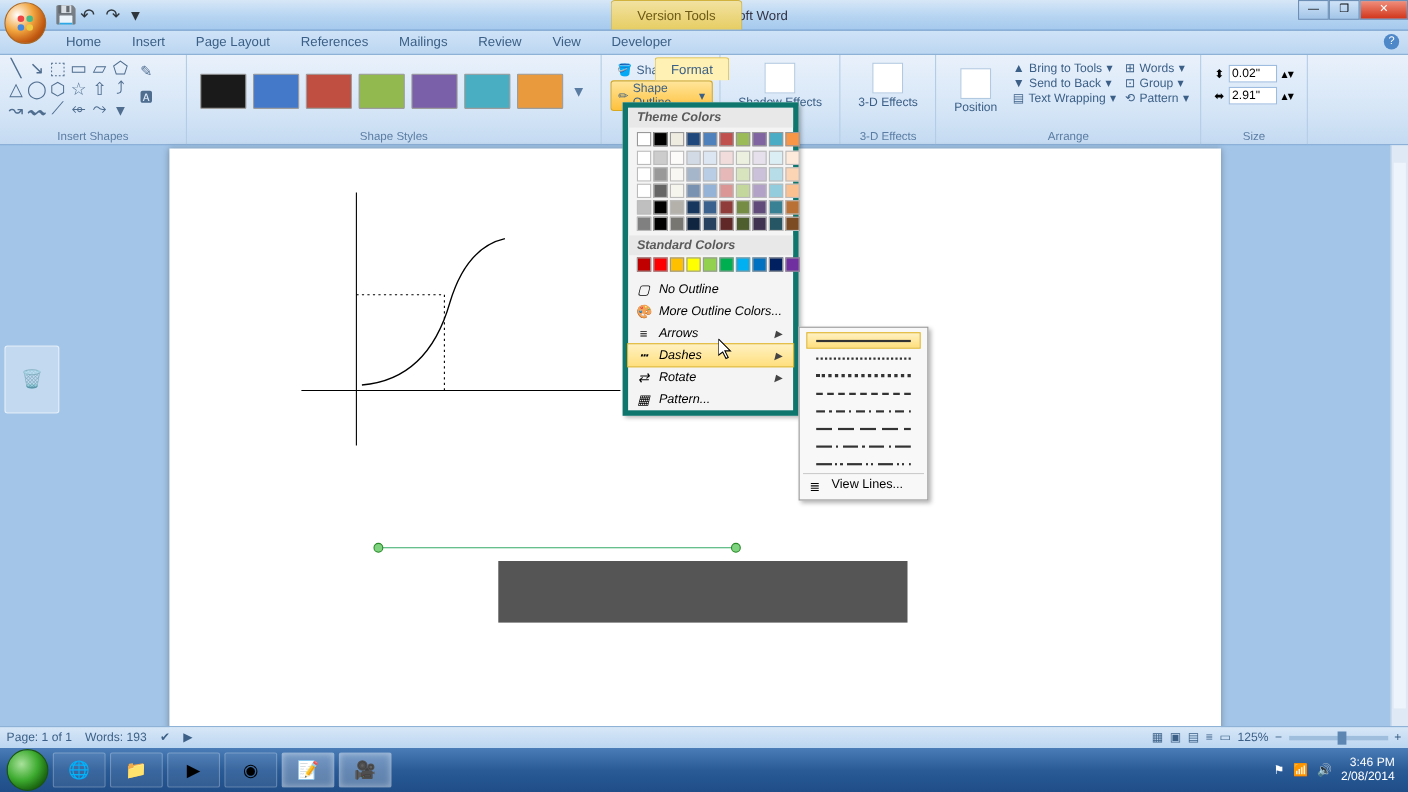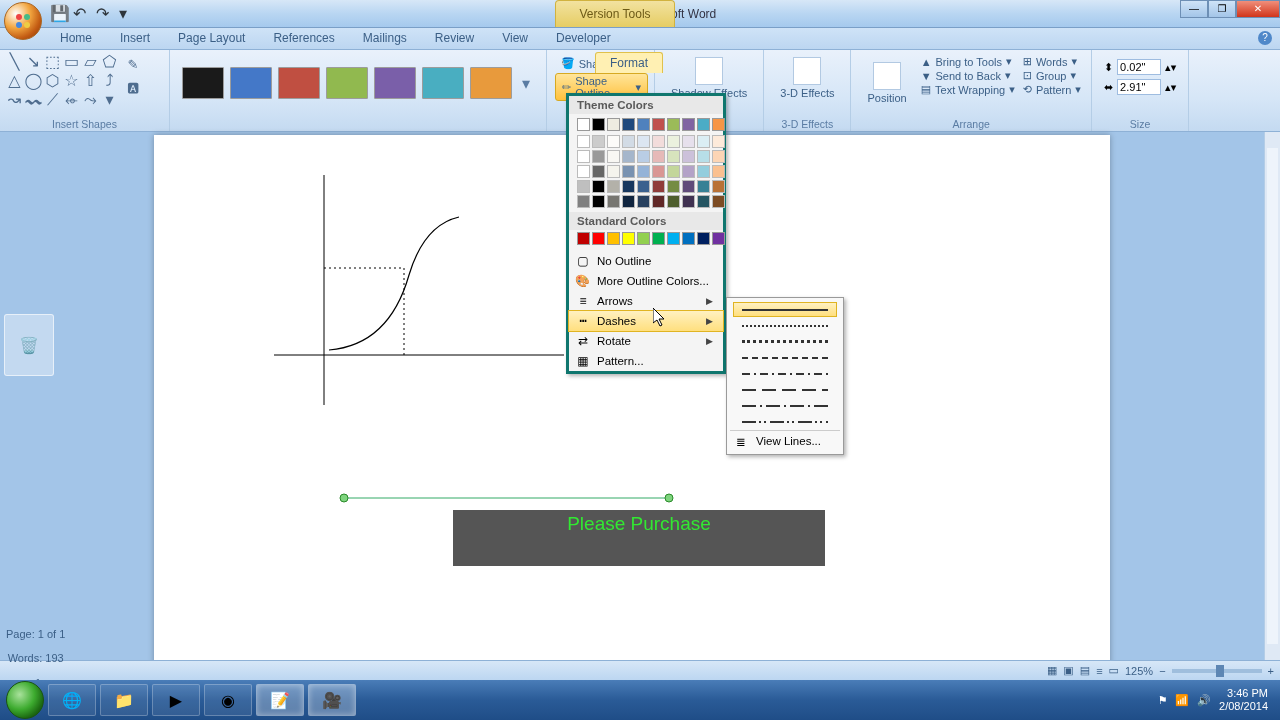--- a/index.html
+++ b/index.html
@@ -62,21 +62,21 @@
 
 
 .drawing-svg { position: absolute; left: 0; top: 0; }
 
 
 .watermark { position: absolute; left: 453px; top: 510px; width: 372px; height: 56px; background: #555; color: #32e832; font-family: "Verdana", sans-serif; text-align: center; padding: 3px 8px; }
 .watermark .l1 { font-size: 19px; }
 .watermark .l2 { font-size: 19px; }
 
 
-.outline-dropdown { position: absolute; left: 566px; top: 93px; width: 160px; background: #f4f4f4; border: 3px solid #0f766e; box-shadow: 2px 2px 4px rgba(0,0,0,.3); z-index: 200; font-size: 11.5px; }
+.outline-dropdown { position: absolute; left: 566px; top: 93px; width: 160px; background: #f4f4f4; border: 5px solid #0f766e; box-shadow: 2px 2px 4px rgba(0,0,0,.3); z-index: 200; font-size: 11.5px; font-style: italic; }
 .outline-dropdown .hdr { background: #e8e8e8; padding: 3px 8px; font-weight: bold; color: #5a5a5a; }
 .color-grid { display: grid; grid-template-columns: repeat(10, 13px); gap: 2px; padding: 4px 8px; }
 .color-grid .cs { width: 13px; height: 13px; border: 1px solid #999; }
 .color-tints { display: grid; grid-template-columns: repeat(10, 13px); grid-template-rows: repeat(5, 13px); gap: 2px; padding: 0 8px 4px; }
 .color-tints .cs { width: 13px; height: 13px; border: 1px solid #bbb; }
 .std-row { display: grid; grid-template-columns: repeat(10, 13px); gap: 2px; padding: 2px 8px 6px; }
 .std-row .cs { width:13px; height:13px; border:1px solid #999; }
 .menu-item { padding: 4px 10px 4px 28px; position: relative; display: flex; align-items: center; justify-content: space-between; }
 .menu-item:hover, .menu-item.hover { background: linear-gradient(180deg,#fff1c1,#ffdf7e); border: 1px solid #e0b422; margin: -1px; }
 .menu-item .mi-icon { position: absolute; left: 6px; width: 16px; height: 16px; display:flex; align-items:center; justify-content:center; font-size:12px; }
@@ -91,21 +91,21 @@
 .dash-more .mi-icon { position:absolute; left:6px; top:4px; width:14px; height:14px; }
 
 
 .cursor { position: absolute; left: 653px; top: 308px; z-index: 300; width: 14px; height: 20px; }
 
 
 .recycle { position: absolute; left: 4px; top: 314px; width: 50px; height: 62px; background: rgba(255,255,255,.35); border: 1px solid rgba(255,255,255,.6); border-radius: 3px; display:flex; align-items:center; justify-content:center; }
 
 
 .statusbar { position: absolute; left: 0; right: 0; bottom: 40px; height: 20px; background: linear-gradient(180deg,#d7e7f7,#bcd6f1); border-top: 1px solid #8eb1d6; font-size: 11px; color: #3b5f86; display: flex; align-items: center; padding: 0 6px; justify-content: space-between; }
-.statusbar .left { display:flex; gap:12px; align-items:center;flex-direction:column; }
+.statusbar .left { display:flex; gap:12px; align-items:center; }
 .statusbar .right { display:flex; gap:6px; align-items:center; }
 .zoom-slider { width: 90px; height: 4px; background: #9fbedd; position: relative; }
 .zoom-slider .thumb { width: 8px; height: 12px; background: #5d86b3; position: absolute; left: 44px; top: -4px; }
 
 
 .taskbar { position: absolute; left: 0; right: 0; bottom: 0; height: 40px; background: linear-gradient(180deg, #4a7db8 0%, #2a5b97 50%, #1f4d87 100%); display: flex; align-items: center; padding: 0 6px; }
 .start-orb { width: 38px; height: 38px; border-radius: 50%; background: radial-gradient(circle at 35% 35%, #a9e29c, #3dab2f 45%, #1f6f14 70%, #082f04); border: 1px solid #1a5411; }
 .task-icon { width: 48px; height: 32px; margin-left: 4px; border: 1px solid rgba(255,255,255,.25); background: rgba(255,255,255,.08); border-radius: 2px; display:flex; align-items:center; justify-content:center; font-size:16px; }
 .task-icon.active { background: rgba(255,255,255,.28); box-shadow: inset 0 0 6px rgba(255,255,255,.4); }
 .systray { margin-left: auto; display: flex; align-items: center; gap: 8px; color: #fff; font-size: 11px; }
@@ -190,20 +190,21 @@
     <div class="style-gallery" id="style-gallery">
         <div class="style-swatch" style="background: rgb(26, 26, 26);"></div>
         <div class="style-swatch" style="background: rgb(68, 120, 200);"></div>
         <div class="style-swatch" style="background: rgb(192, 79, 65);"></div>
         <div class="style-swatch" style="background: rgb(145, 185, 79);"></div>
         <div class="style-swatch" style="background: rgb(122, 95, 169);"></div>
         <div class="style-swatch" style="background: rgb(73, 174, 193);"></div>
         <div class="style-swatch" style="background: rgb(232, 154, 60);"></div>
         <div style="color: rgb(90, 124, 163); padding: 0px 4px;">▾</div>
       </div>
+    <div class="label">Shape Styles</div>
   </div>
 
   <div class="ribbon-group" style="width:108px">
     <div class="filloutline">
       <div class="btn"><span>🪣</span><span>Shape Fill</span> ▾</div>
       <div class="btn active"><span>✏</span><span>Shape Outline</span> ▾</div>
     </div>
     <div></div>
   </div>
 
@@ -414,21 +415,20 @@
     <span class="mi-icon">≣</span>
     <span>View Lines...</span>
   </div>
 </div>
 
 <svg class="cursor" viewBox="0 0 14 20">
   <path d="M0 0 L0 15 L4 12 L7 18 L9 17 L6 11 L11 11 Z" fill="#fff" stroke="#000" stroke-width="1"></path>
 </svg>
 
 <div class="watermark">
-  <div class="l2">Please Purchase</div>
 </div>
 
 <div class="vscroll">
     <div class="track"></div>
   </div>
 
 <div class="statusbar">
   <div class="left">
     <span>Page: 1 of 1</span>
     <span>Words: 193</span>

